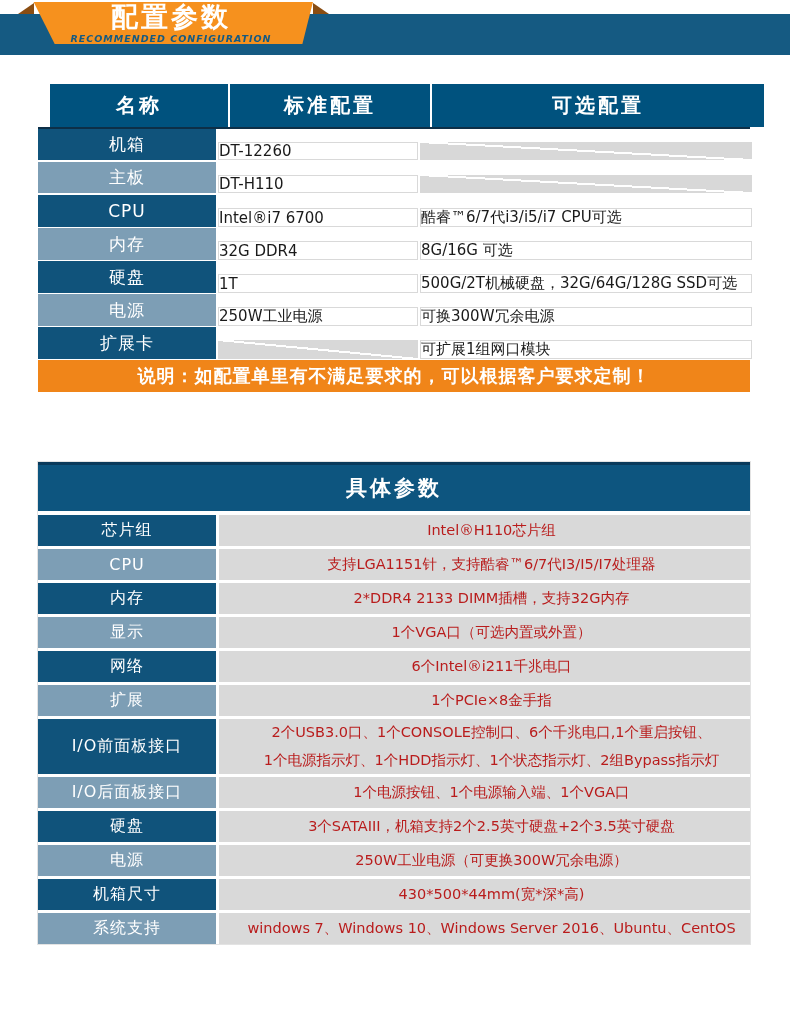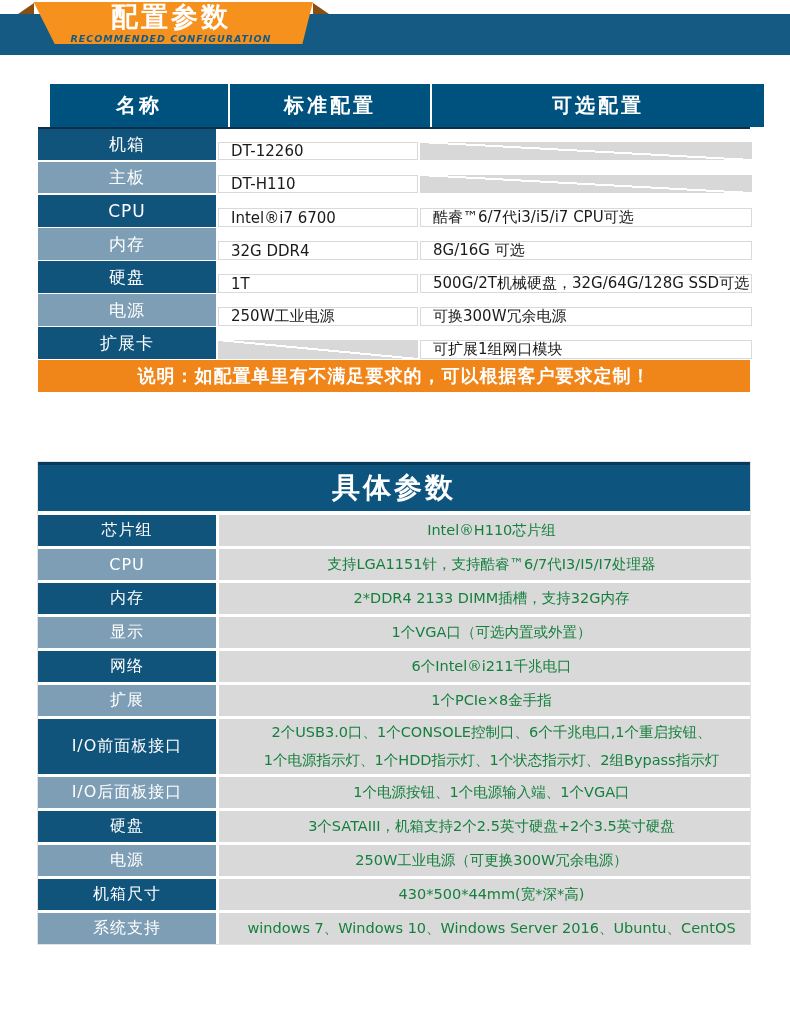--- a/index.html
+++ b/index.html
@@ -29,38 +29,38 @@
   
   .t1-head{display:grid;grid-template-columns:178px 200px 332px;gap:0 2px;height:43px;
            background:#ffffff;border-bottom:2px solid #0d2f47;padding-left:12px;}
   .t1-head .cell{background:#00527e;color:#ffffff;font-size:20px;font-weight:bold;
                  letter-spacing:3px;justify-content:center;}
   .t1-body{display:grid;row-gap:2px;background:#ffffff;}
   .t1row{display:grid;grid-template-columns:178px 200px 332px;gap:0 2px;height:31px;}
   .lab{justify-content:center;color:#ffffff;font-size:17px;letter-spacing:1px;}
   .lab.dark{background:#10537b;}
   .lab.light{background:#7d9eb5;}
-  .val{font-size:15px;color:#1a1a1a;padding-left:13px;margin-top:13px;}
+  .val{font-size:15px;color:#1a1a1a;padding-left:1px;margin-top:13px;}
   .val.filled{background:#ffffff;
      box-shadow:inset 0 -1px 0 #d9d9d9,inset 0 1px 0 #d9d9d9,inset -1px 0 0 #d9d9d9,inset 1px 0 0 #d9d9d9;}
   .val.empty{background:#d8d8d8;
      background-image:linear-gradient(to top right,transparent calc(50% - 1px),
         #ffffff calc(50% - 1px),#ffffff calc(50% + 1px),transparent calc(50% + 1px));}
   .note-bar{height:32px;margin-top:2px;background:#f08519;color:#ffffff;font-size:18px;
             font-weight:bold;display:flex;align-items:center;justify-content:center;letter-spacing:1px;}
 
   
   .t2{margin-top:70px;outline:1px solid #e3e3e3;}
-  .t2-head{height:46px;background:#0d557f;color:#ffffff;font-size:28px;font-weight:bold;
+  .t2-head{height:46px;background:#0d557f;color:#ffffff;font-size:21px;font-weight:bold;
            letter-spacing:3px;display:flex;align-items:center;justify-content:center;
            border-top:3px solid #0a3a5b;margin-bottom:4px;}
   .t2-body{display:grid;row-gap:3px;background:#ffffff;}
   .t2row{display:grid;grid-template-columns:178px 531px;gap:0 3px;min-height:31px;}
   .t2row .lab{font-size:16px;}
-  .t2row .val2{background:#d9d9d9;font-size:14.5px;color:#15803d;padding-left:14px;
+  .t2row .val2{background:#d9d9d9;font-size:14.5px;color:#b91c1c;padding-left:14px;
                display:flex;flex-direction:column;justify-content:center;}
   .t2row .val2 .line{line-height:1.9;}
 </style>
 </head>
 <body>
 
 <div class="banner">
   <div class="banner-bar"></div>
   <div class="fold fold-left"></div>
   <div class="fold fold-right"></div>

